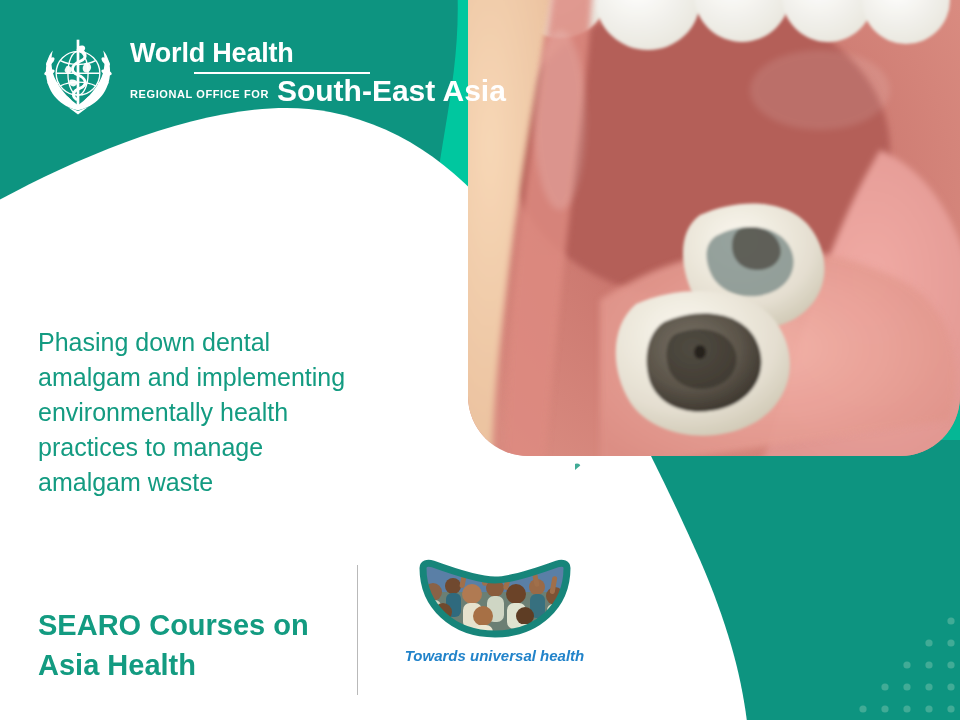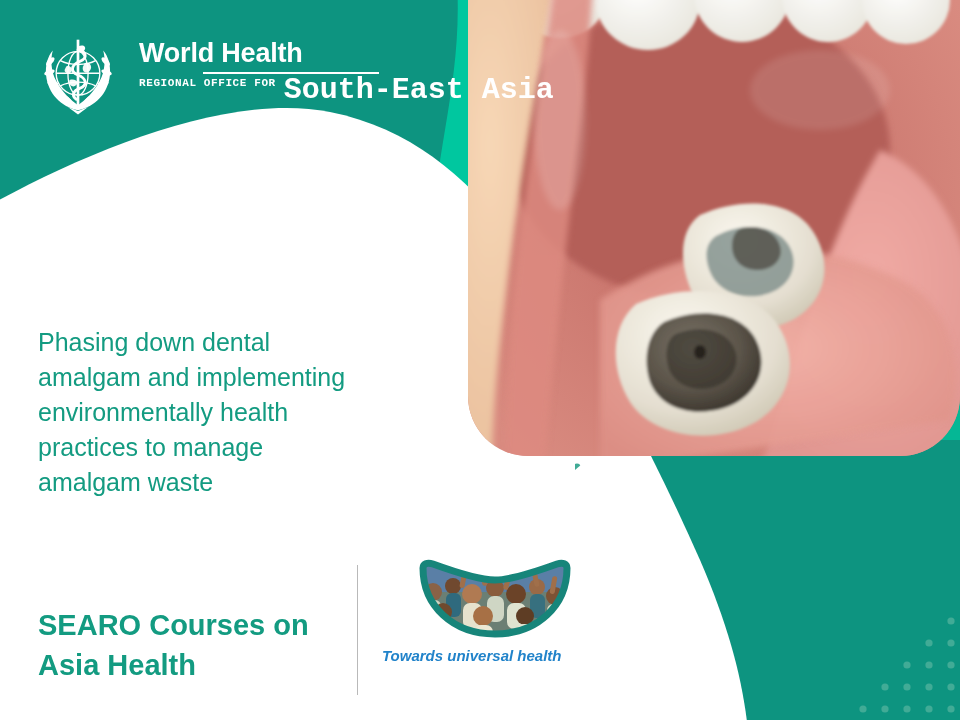--- a/index.html
+++ b/index.html
@@ -8,27 +8,27 @@
     font-family: "Liberation Sans", sans-serif;
     background:#0d9480;
     position:relative;
   }
   #stage { position:absolute; inset:0; width:960px; height:720px; overflow:hidden; }
   #bg-svg, #fg-svg { position:absolute; inset:0; width:960px; height:720px; }
 
   
   .who-logo { position:absolute; left:36px; top:32px; display:flex; align-items:flex-start; }
   .who-emblem { width:84px; height:96px; flex:0 0 auto; }
-  .who-words { margin-left:19px; padding-top:6px; }
+  .who-words { margin-left:10px; padding-top:6px; }
   .who-line1, .who-line2 {
     color:#ffffff; font-weight:bold; font-size:27px; line-height:30px;
     letter-spacing:-0.2px; white-space:nowrap;
   }
   .who-rule { height:2px; background:#ffffff; margin:4px 0 3px 0; width:176px; }
-  .who-bottom { display:flex; align-items:flex-start;font-family:Liberation Mono, monospace; }
+  .who-bottom { display:flex; align-items:flex-end; }
   .who-regional {
     color:#ffffff; font-size:11px; font-weight:bold; letter-spacing:0.6px;
     white-space:nowrap; padding-bottom:4px;
   }
   .who-region-name {
     color:#ffffff; font-weight:bold; font-size:30px; line-height:27px;
     margin-left:8px; white-space:nowrap;
   }
   .who-rule-wrap { position:relative; margin-left:64px; }
 
@@ -48,21 +48,21 @@
 
   .divider {
     position:absolute; left:357px; top:565px; width:1px; height:130px;
     background:#b9b9b9;
   }
 
   
   .oh-logo { position:absolute; left:382px; top:558px; width:225px; }
   .oh-mark { width:160px; height:82px; margin:0 auto; display:block; }
   .oh-tagline {
-    margin-top:6px; color:#2183ca;
+    margin-top:6px; text-align:center; color:#2183ca;
     font-size:15px; line-height:19px; font-style:italic; font-weight:bold;
   }
 </style>
 </head>
 <body>
 
 <div id="stage">
 
   <svg id="bg-svg" viewBox="0 0 960 720" preserveAspectRatio="none">
     <defs>

